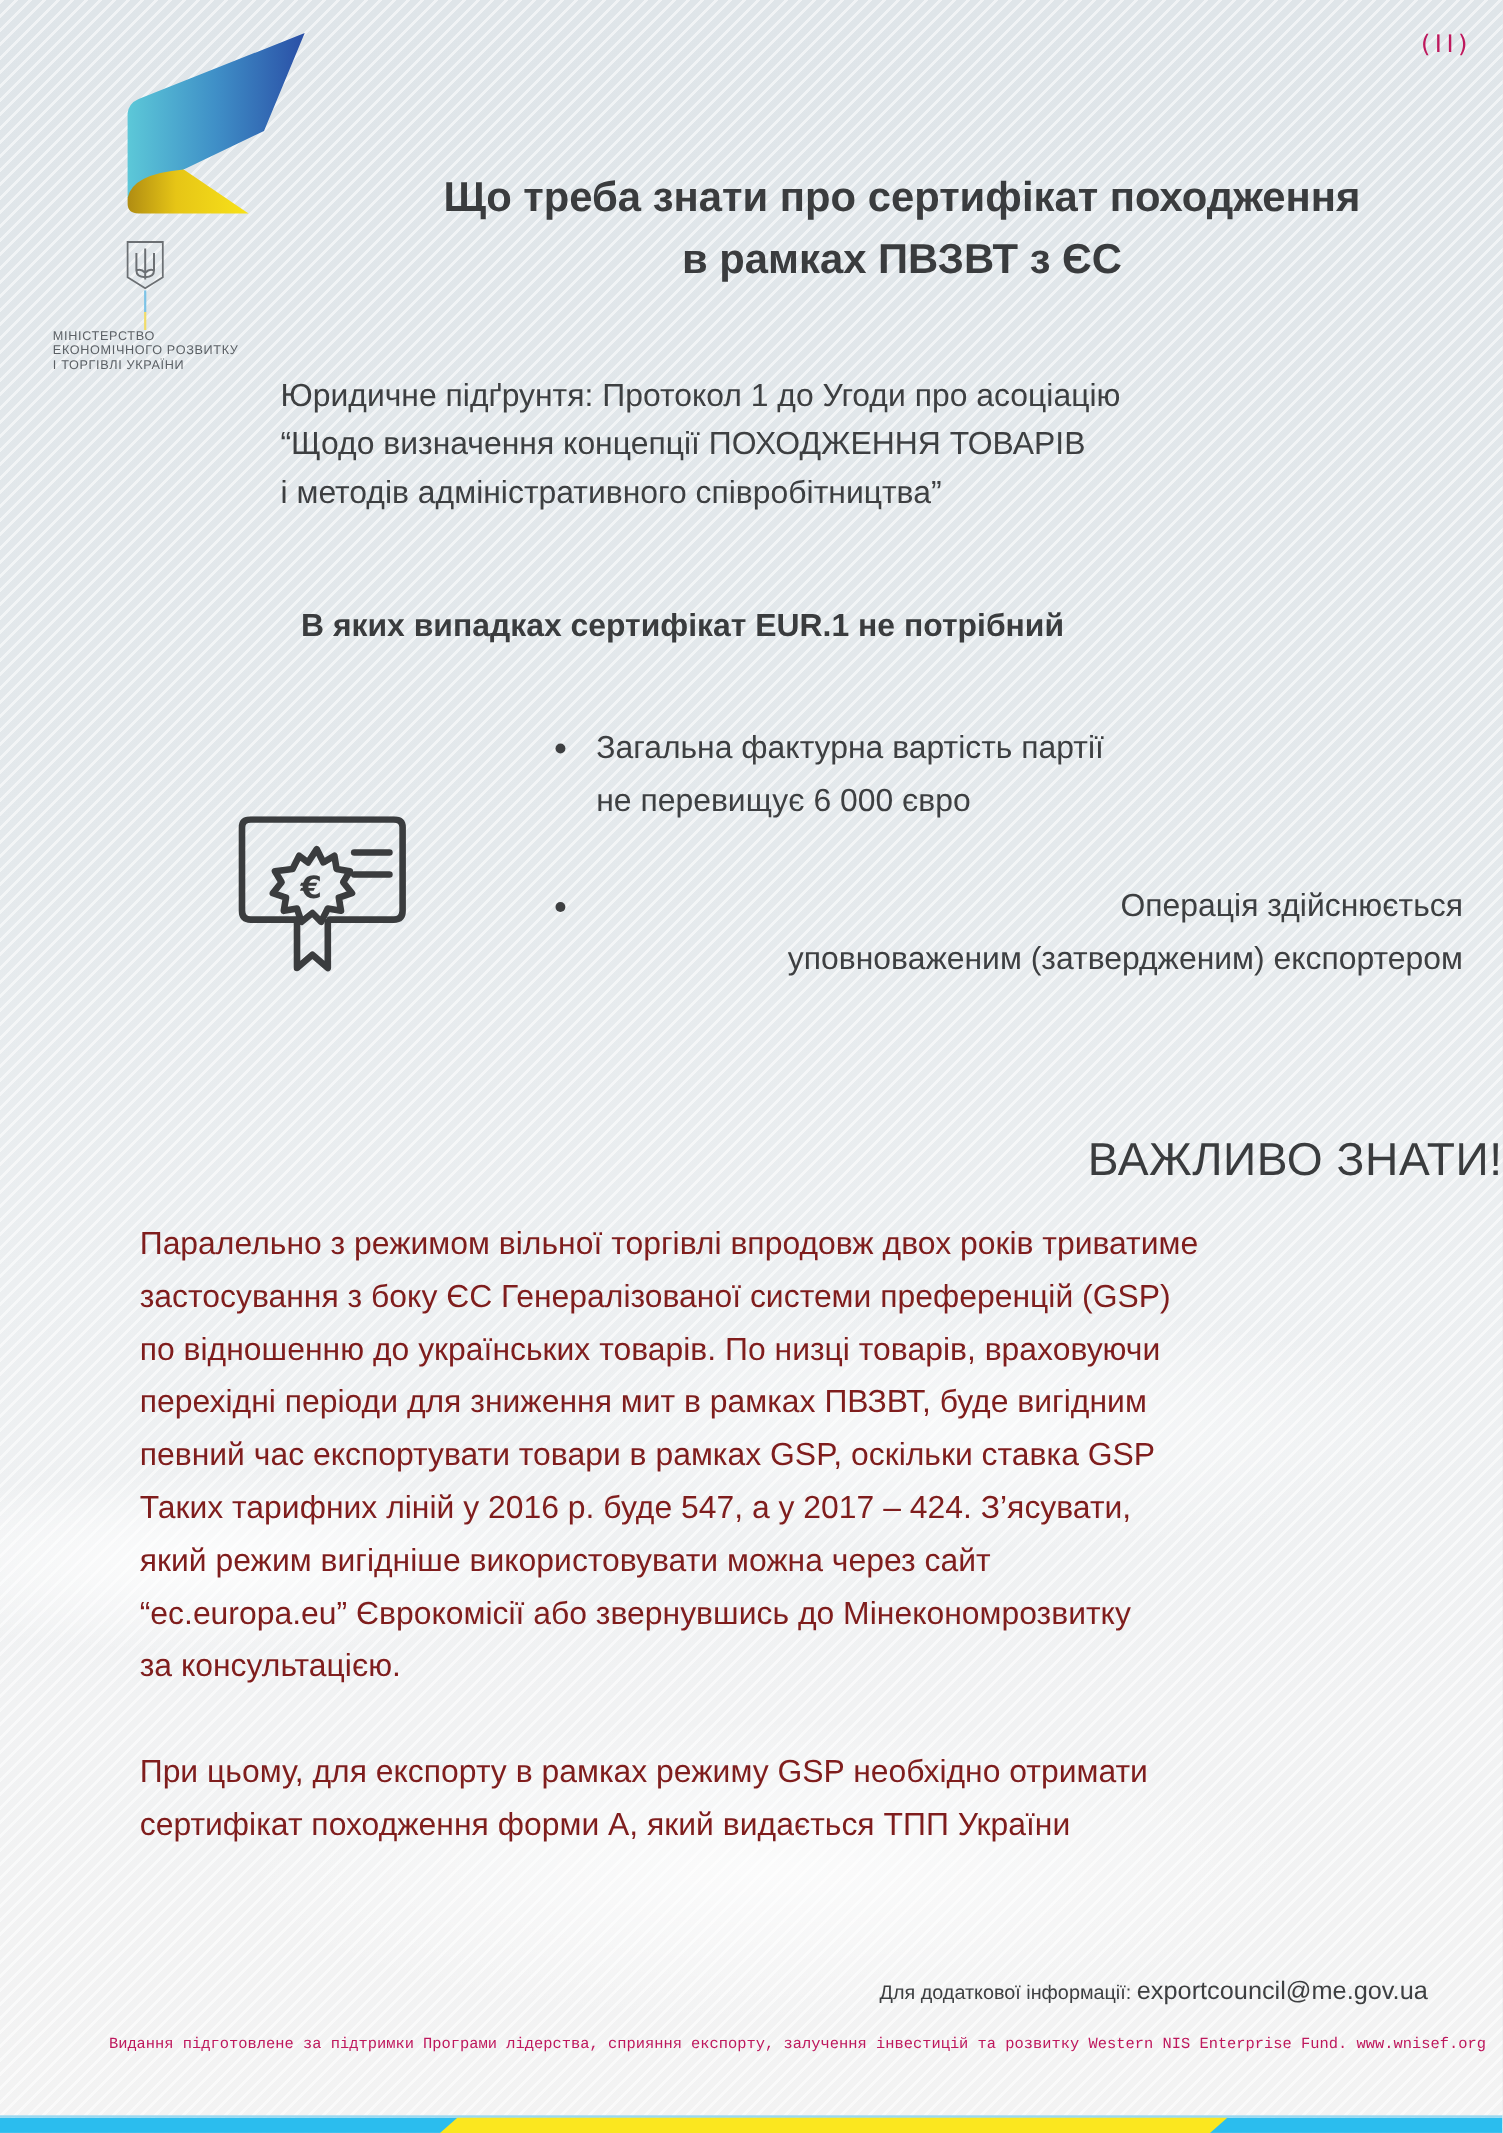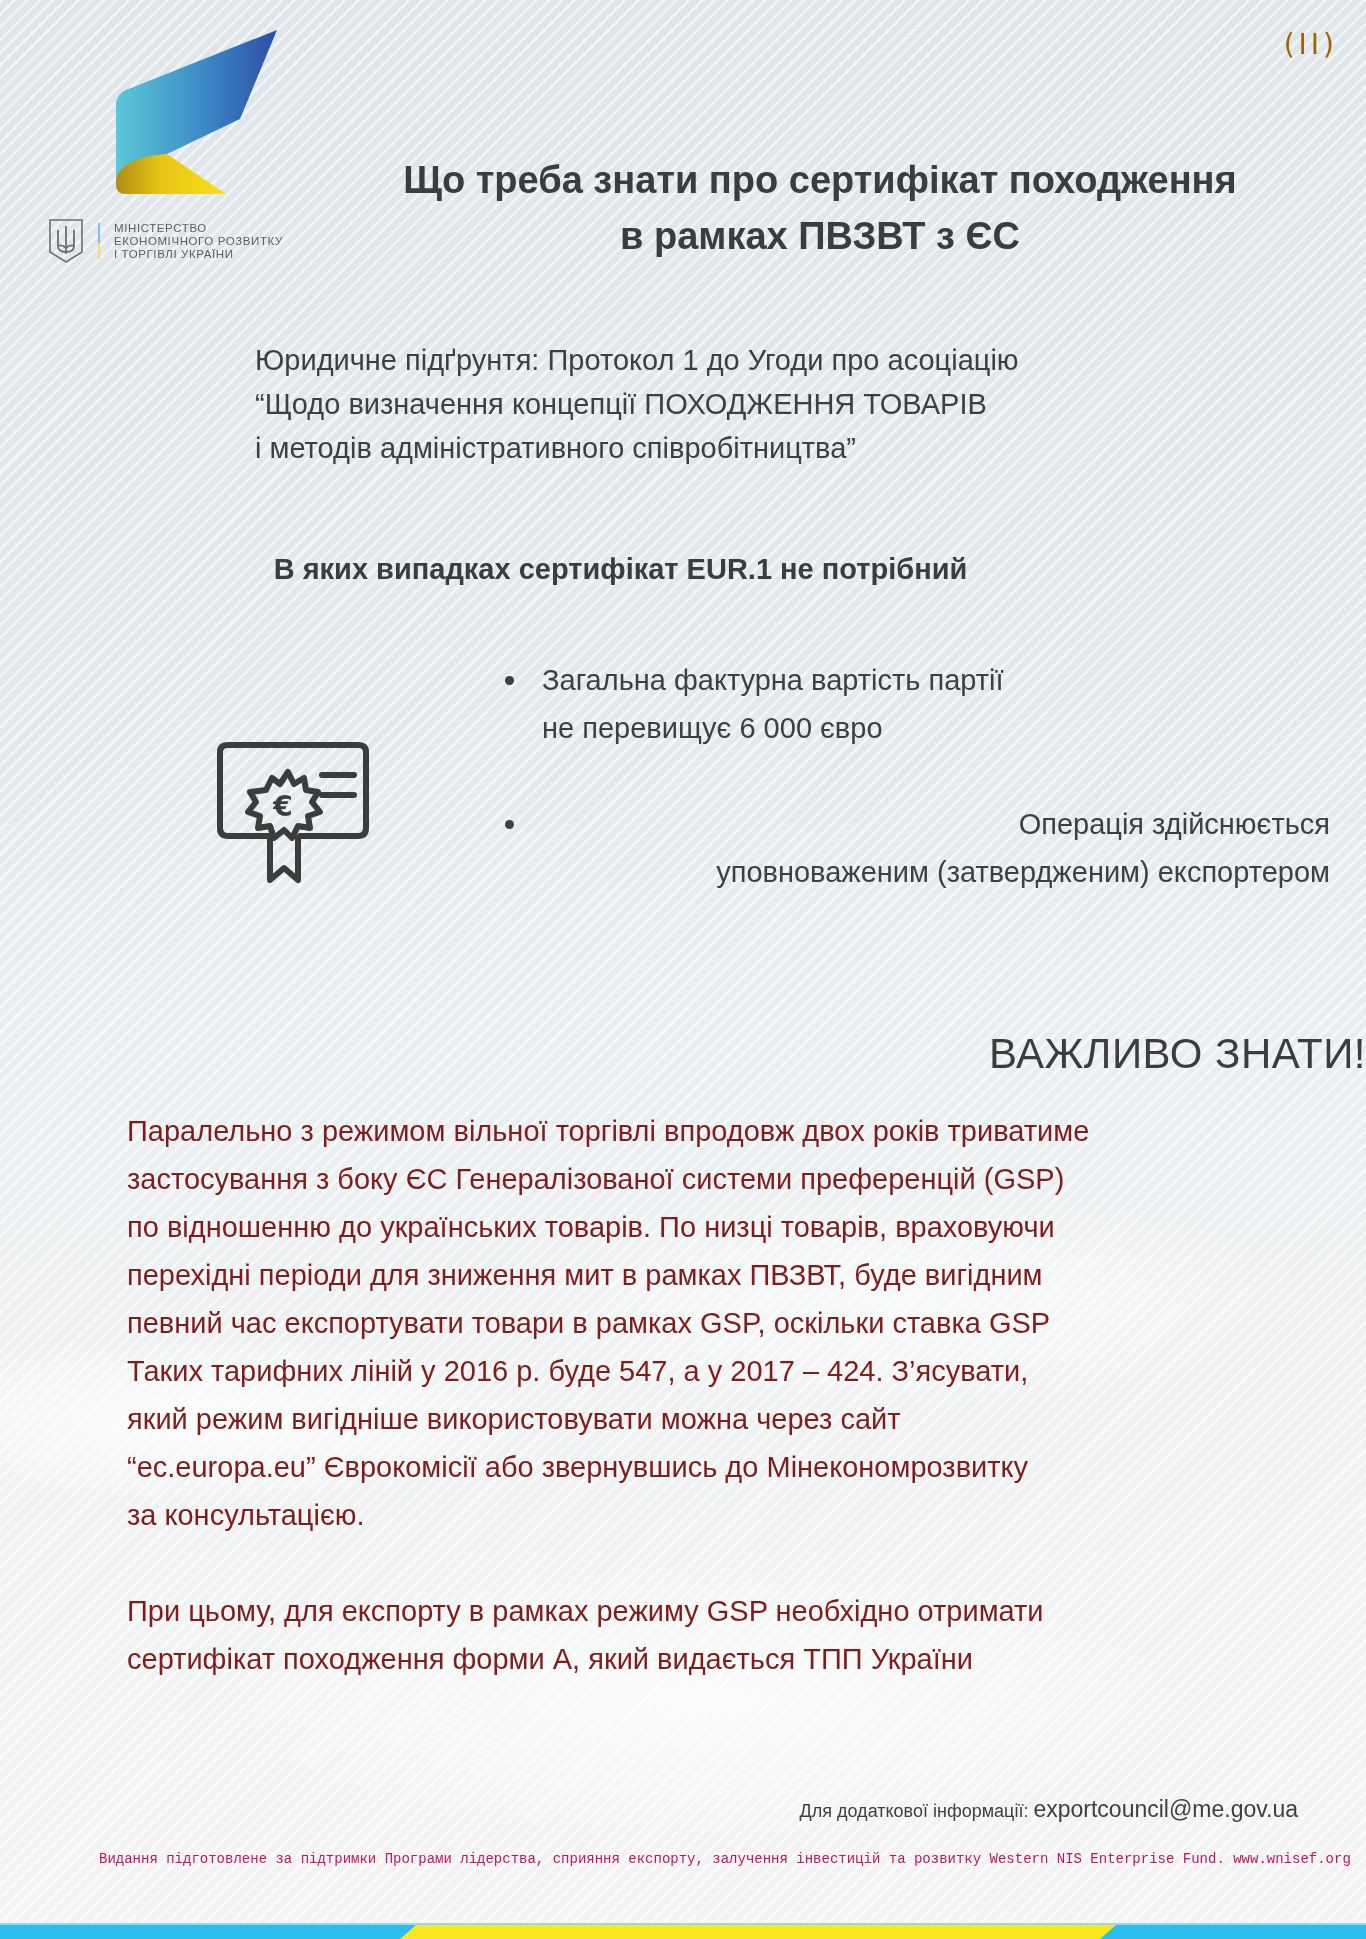--- a/index.html
+++ b/index.html
@@ -18,27 +18,27 @@
     .clouds {
       position: absolute; left: 0; top: 1000px; width: 1366px; height: 939px;
       background:
         radial-gradient(ellipse 500px 120px at 200px 420px, rgba(255,255,255,0.85), rgba(255,255,255,0) 70%),
         radial-gradient(ellipse 600px 160px at 900px 300px, rgba(255,255,255,0.6), rgba(255,255,255,0) 70%),
         radial-gradient(ellipse 700px 200px at 700px 700px, rgba(255,255,255,0.7), rgba(255,255,255,0) 70%);
       pointer-events: none;
     }
     .page-number {
       position: absolute; top: 28px; right: 28px;
-      font-size: 28px; letter-spacing: 4px; color: #a16207; text-align: right;
+      font-size: 22px; letter-spacing: 4px; color: #be185d; text-align: right;
     }
     .logo {
       position: absolute; left: 112px; top: 30px; width: 170px; height: 170px;
     }
     .ministry {
-      position: absolute; left: 48px; top: 218px; display: flex; align-items: center;
+      position: absolute; left: 48px; top: 218px; display: flex; align-items: center; flex-direction: column;
     }
     .ministry .trident { width: 36px; height: 46px; }
     .ministry .sep {
       width: 2px; height: 36px; margin: 0 14px 0 14px;
       background: linear-gradient(180deg, #7dc3e6 0%, #7dc3e6 55%, #f1dc6a 55%, #f1dc6a 100%);
     }
     .ministry .name {
       font-size: 11.5px; line-height: 13px; letter-spacing: 0.6px; color: #5a5f64;
       font-family: "Liberation Sans", sans-serif;
     }

